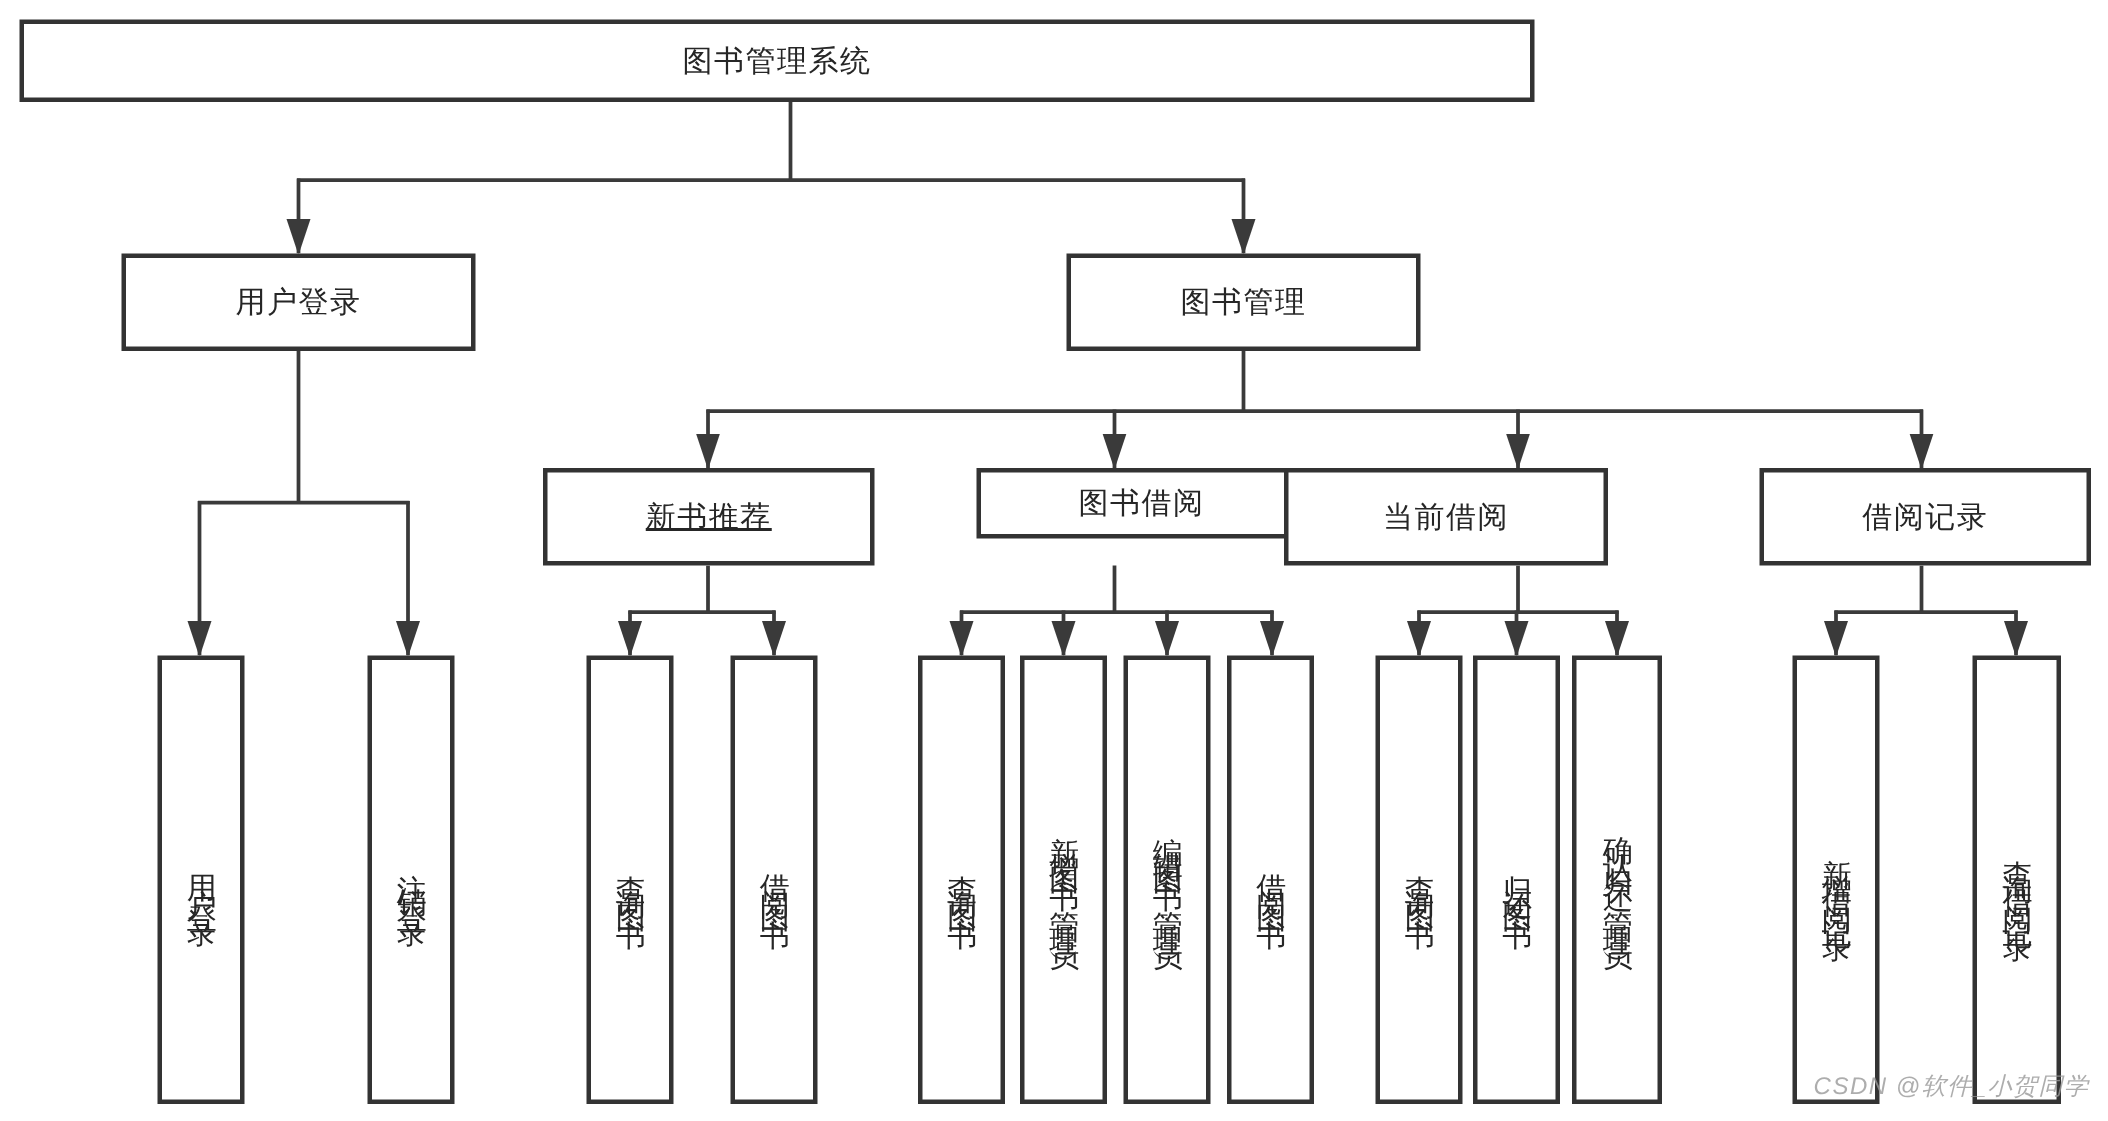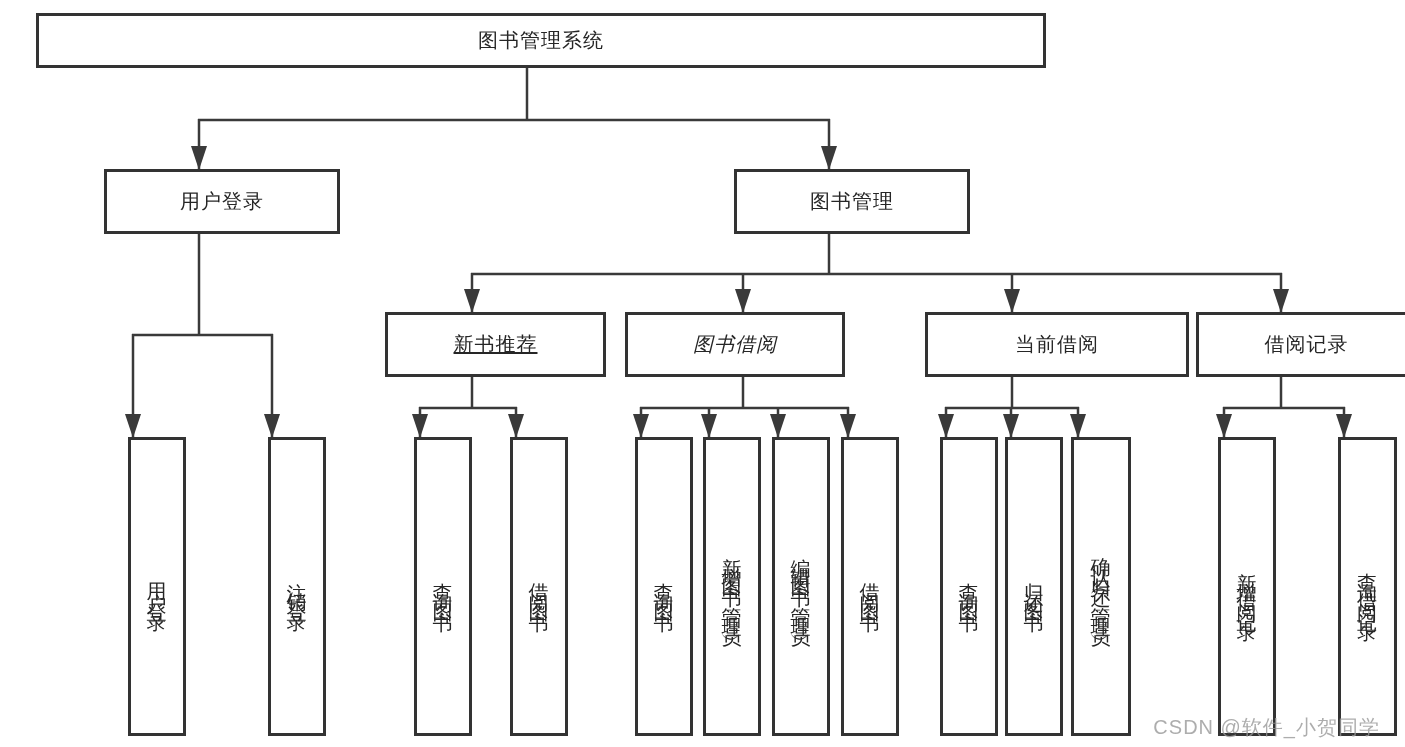--- a/index.html
+++ b/index.html
@@ -1,40 +1,40 @@
 <!DOCTYPE html>
 <html><head>
 <meta charset="utf-8">
 <style>
   html,body{margin:0;padding:0;background:#ffffff;}
   body{width:1405px;height:747px;position:relative;overflow:hidden;
        font-family:"Liberation Sans", sans-serif;color:#262626;}
   .stage{position:absolute;left:0;top:0;width:1405px;height:747px;background:#ffffff;}
   svg.connectors{position:absolute;left:0;top:0;width:1405px;height:747px;z-index:1;}
   .node{position:absolute;background:#ffffff;border:3px solid #333333;box-sizing:border-box;
-        display:flex;align-items:center;justify-content:center;z-index:2;margin-left:23px;}
+        display:flex;align-items:center;justify-content:center;z-index:2;}
   .node .lbl{font-size:20px;letter-spacing:1px;white-space:nowrap;}
   
   .root {left:13px;  top:13px;  width:1010px;height:55px;}
   .lv2a {left:81px;  top:169px; width:236px; height:65px;}
   .lv2b {left:711px; top:169px; width:236px; height:65px;justify-content:center;}
   .lv3a {left:362px; top:312px; width:221px; height:65px;text-decoration:underline;}
-  .lv3b {left:602px; top:312px; width:220px; height:65px;font-style:italic;}
-  .lv3c {left:902px; top:312px; width:264px; height:65px;}
+  .lv3b {left:651px; top:312px; width:220px; height:47px;}
+  .lv3c {left:856px; top:312px; width:216px; height:65px;}
   .lv3d {left:1173px;top:312px; width:221px; height:65px;}
   .leaf {top:437px;height:299px;width:58px;}
   .leaf .lbl{writing-mode:vertical-rl;text-orientation:mixed;
              font-size:20px;letter-spacing:10px;line-height:1.1;white-space:nowrap;}
   .l-a1{left:105px;} .l-a2{left:245px;}
   .l-b1{left:391px;} .l-b2{left:487px;}
   .l-c1{left:612px;} .l-c2{left:680px;} .l-c3{left:749px;} .l-c4{left:818px;}
   .l-d1{left:917px;} .l-d2{left:982px;} .l-d3{left:1048px;width:60px;}
   .l-e1{left:1195px;} .l-e2{left:1315px;width:59px;}
-  .watermark{position:absolute;right:25px;top:714px;z-index:5;
-             font-size:20px;color:rgba(152,152,152,0.8);letter-spacing:1px;white-space:nowrap;}
+  .watermark{position:absolute;right:12px;top:714px;z-index:5;
+             font-size:16px;color:rgba(152,152,152,0.8);letter-spacing:1px;white-space:nowrap;font-style:italic;}
 </style>
 </head>
 <body>
 
 <div class="stage">
 
   <svg class="connectors" viewBox="0 0 1405 747" xmlns="http://www.w3.org/2000/svg">
     <defs>
       <marker id="ah" markerUnits="userSpaceOnUse" markerWidth="26" markerHeight="18" refX="23" refY="8" orient="auto">
         <path d="M0,0 L24,8 L0,16 Z" fill="#3a3a3a" stroke="none"></path>

